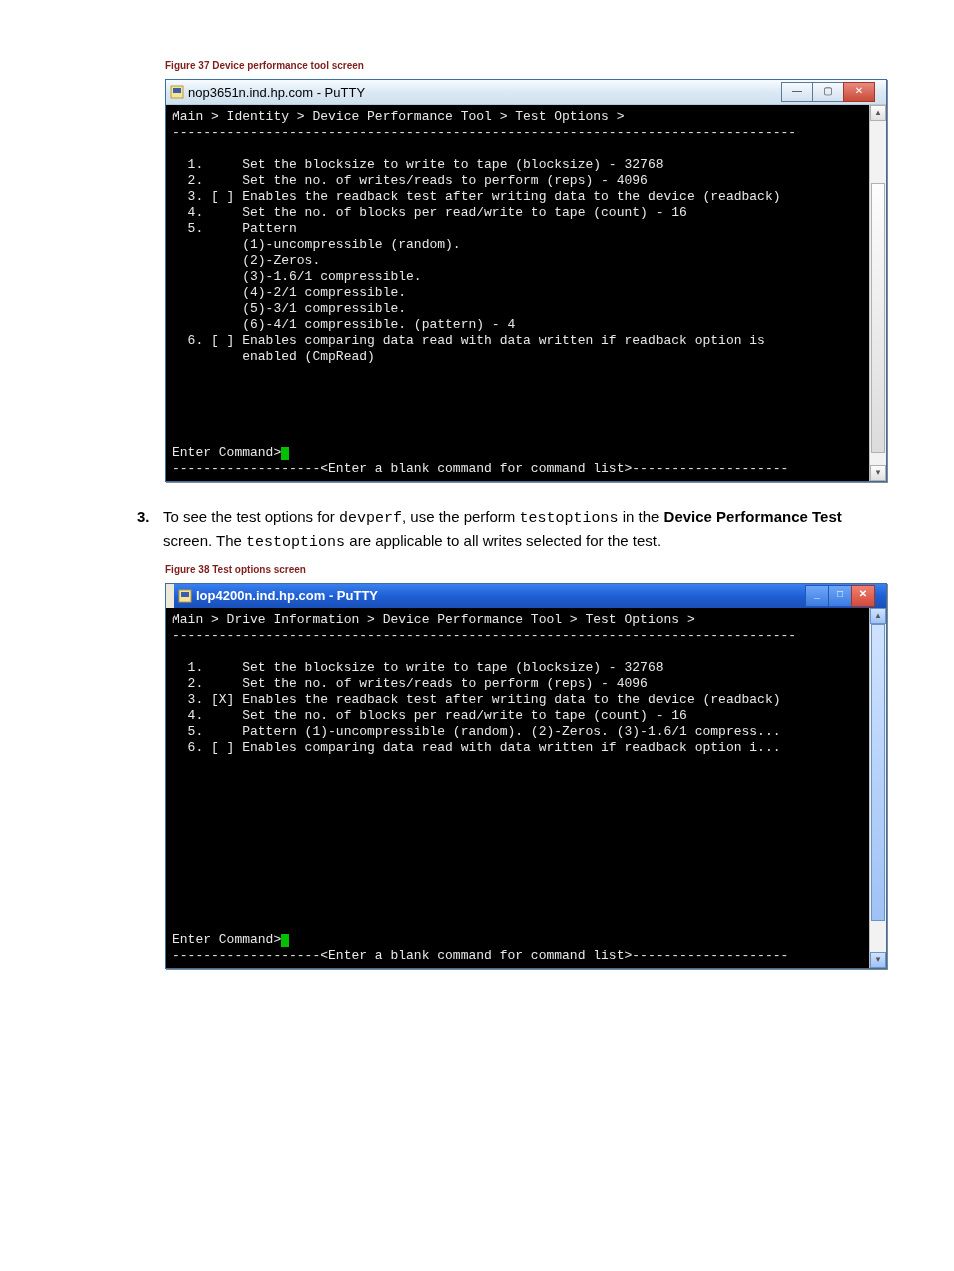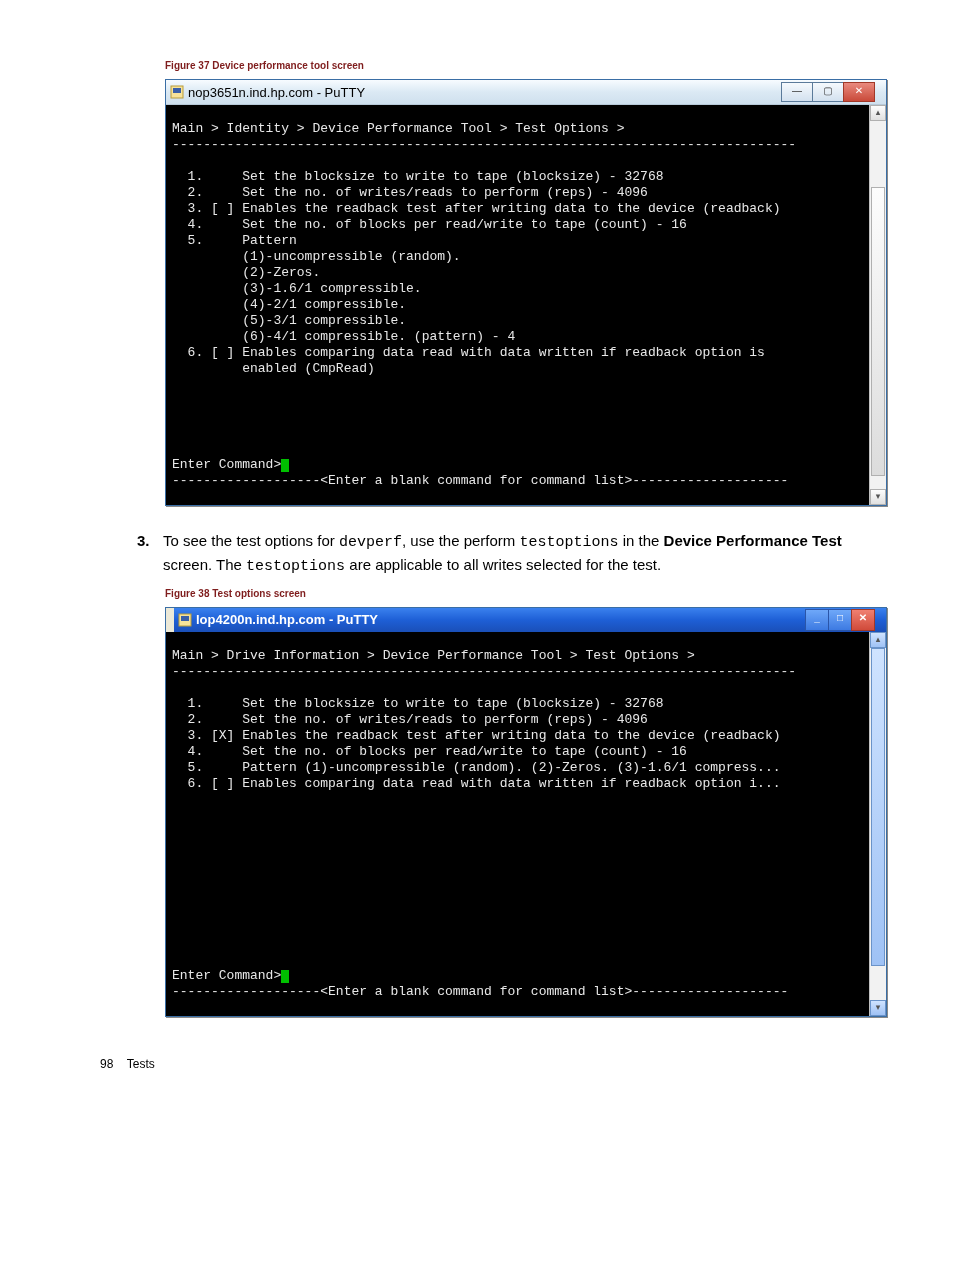--- a/index.html
+++ b/index.html
@@ -90,21 +90,21 @@
     display: flex;
     background: #000;
   }
   .term {
     flex: 1;
     background: #000;
     color: #e8e8e8;
     font-family: "Courier New", monospace;
     font-size: 13px;
     line-height: 16px;
-    padding: 16px 6px;
+    padding: 4px 6px;
     white-space: pre;
     overflow: hidden;
     border-radius: 27px;
   }
   .scrollbar {
     width: 16px;
     background: #efefef;
     border-left: 1px solid #c0c0c0;
     display: flex;
     flex-direction: column;
@@ -268,16 +268,13 @@
           <div class="sb-track">
             <div class="sb-thumb xp" style="top:0; height:90%;"></div>
           </div>
           <div class="sb-btn xp">▾</div>
         </div>
       </div>
     </div>
 
   </div>
 
-  <div class="footer">
-    <span>98</span>&nbsp;&nbsp;&nbsp;&nbsp;<span>Tests</span>
-  </div>
 </div>
 
 </body></html>

